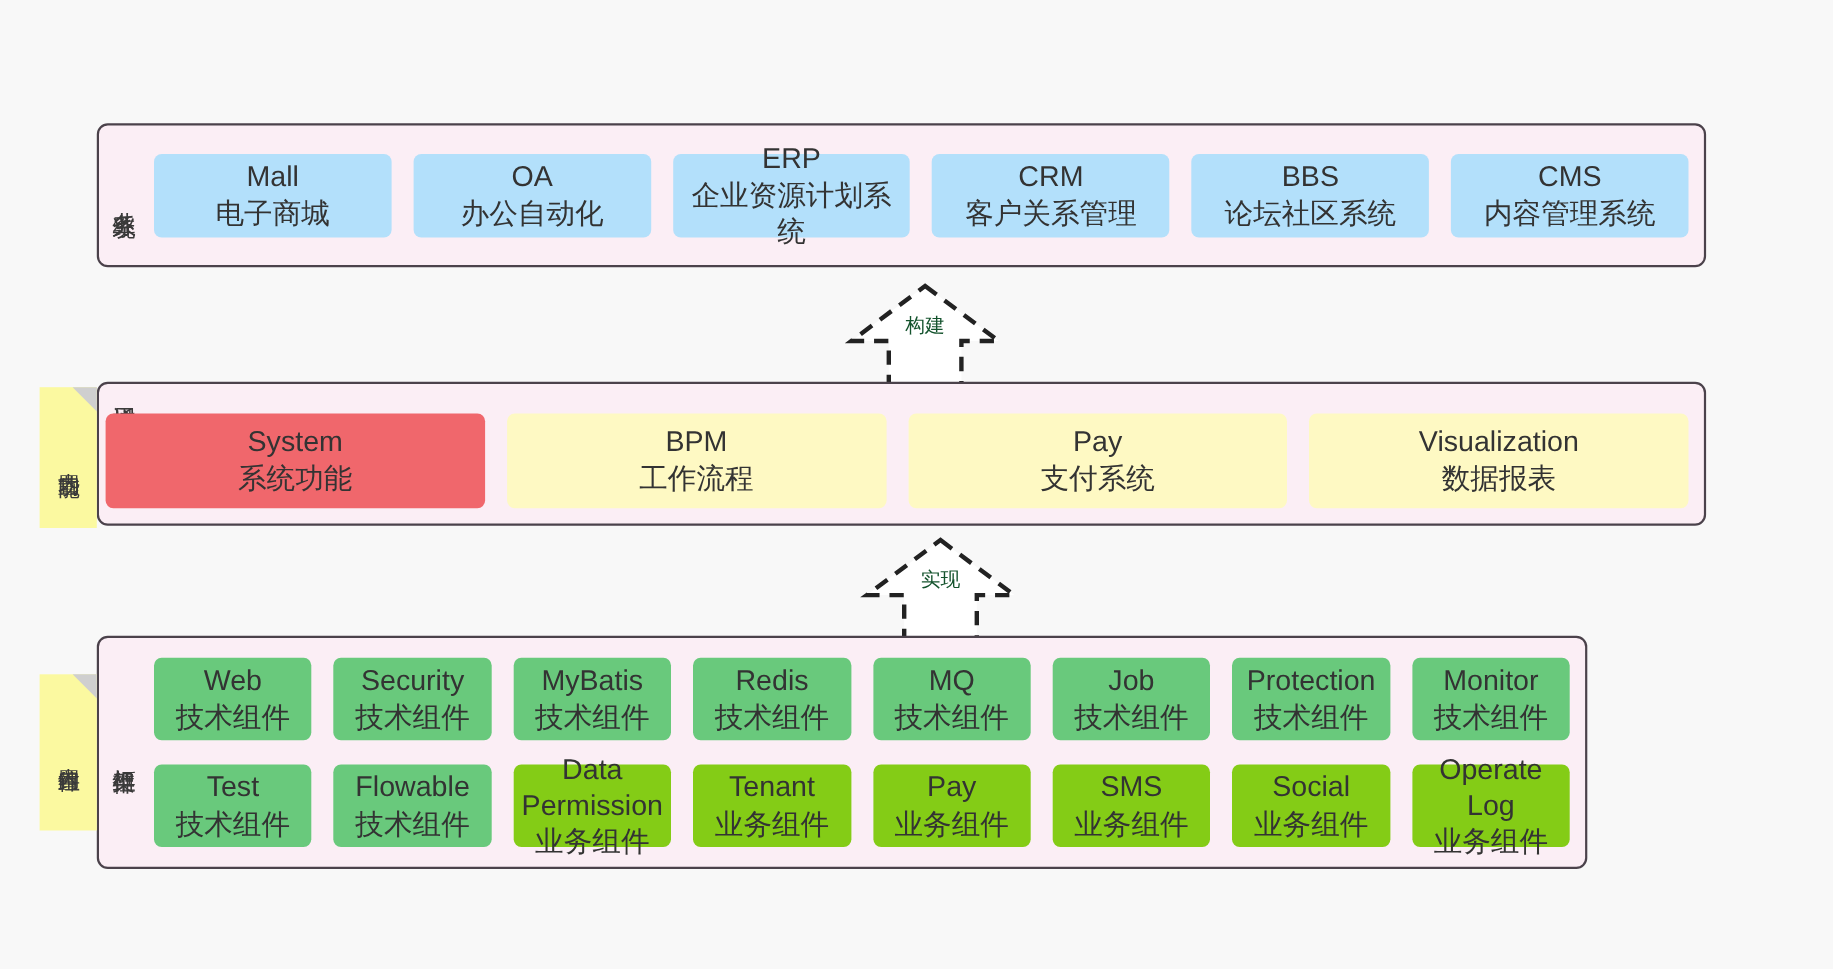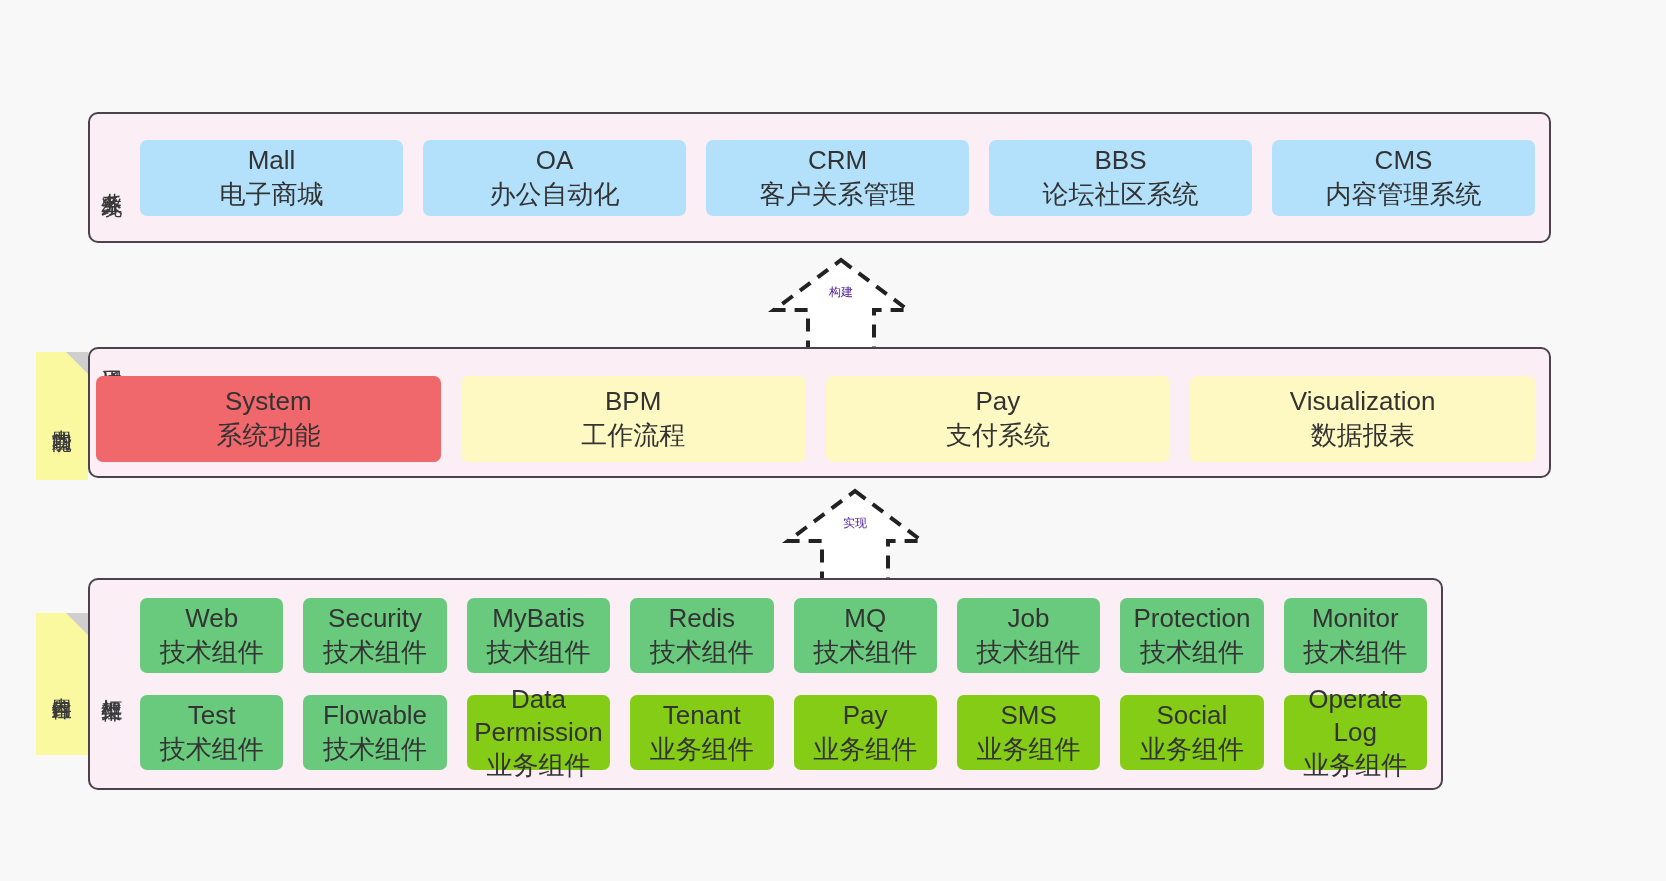--- a/index.html
+++ b/index.html
@@ -130,22 +130,22 @@
     position: absolute;
     width: 170px;
     height: 100px;
   }
   .arrow svg { display: block; }
   .arrow .arrow-label {
     position: absolute;
     left: 50%;
     transform: translateX(-50%);
     top: 32px;
-    font-size: 12px;
-    color: #4c1d95;
+    font-size: 18px;
+    color: #14532d;
     background: transparent;
     padding: 0 2px;
     white-space: nowrap;
   }
   #arrow-build   { left: 756px; top: 252px; }
   #arrow-realize { left: 770px; top: 483px; }
 </style>
 </head>
 <body>
 
@@ -155,20 +155,24 @@
     <div class="layer-title">业务系统</div>
     <div class="layer-body">
       <div class="row" id="business-row">
           <div class="card biz-card">
             <span class="t1">Mall</span>
             <span class="t2">电子商城</span>
           </div>
           <div class="card biz-card">
             <span class="t1">OA</span>
             <span class="t2">办公自动化</span>
+          </div>
+          <div class="card biz-card">
+            <span class="t1">ERP</span>
+            <span class="t2">企业资源计划系统</span>
           </div>
           <div class="card biz-card">
             <span class="t1">CRM</span>
             <span class="t2">客户关系管理</span>
           </div>
           <div class="card biz-card">
             <span class="t1">BBS</span>
             <span class="t2">论坛社区系统</span>
           </div>
           <div class="card biz-card">

